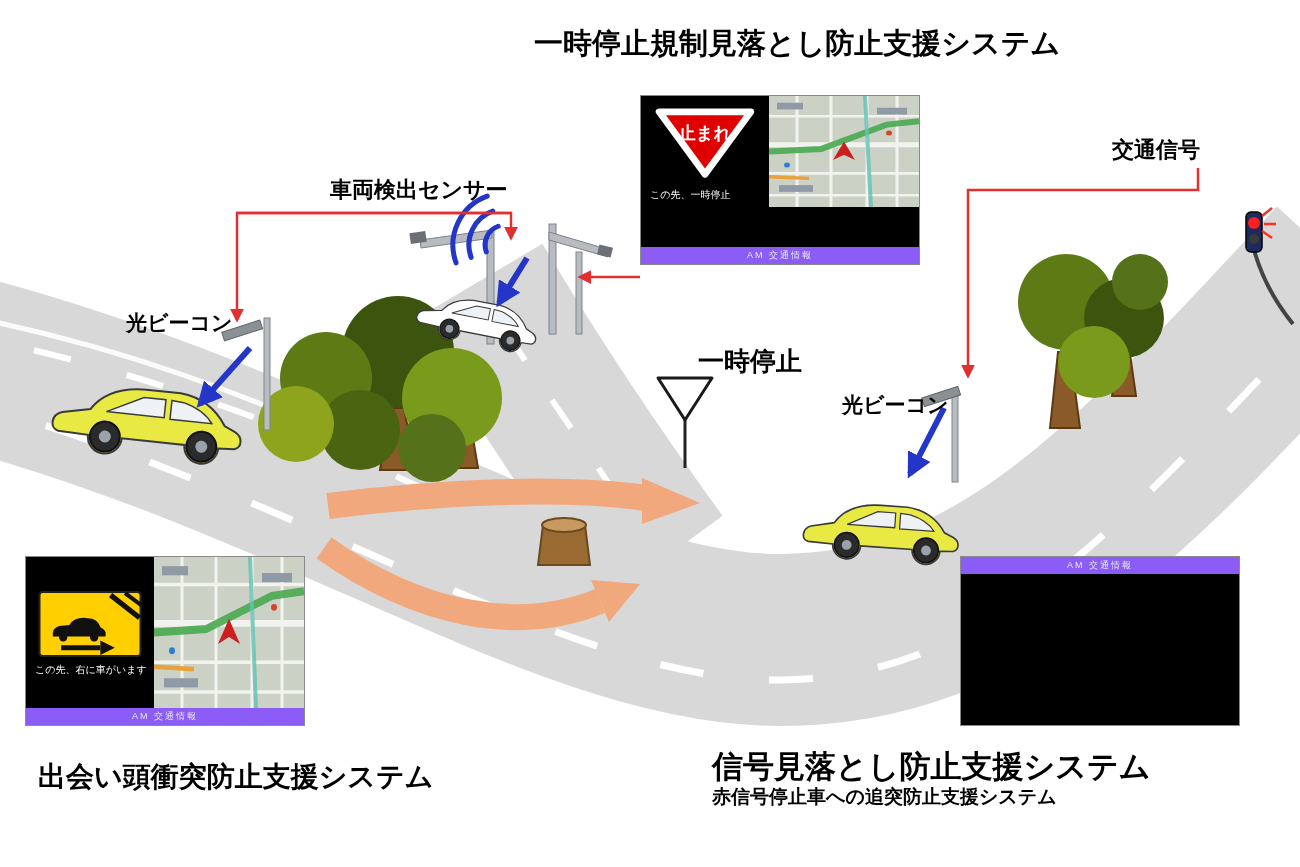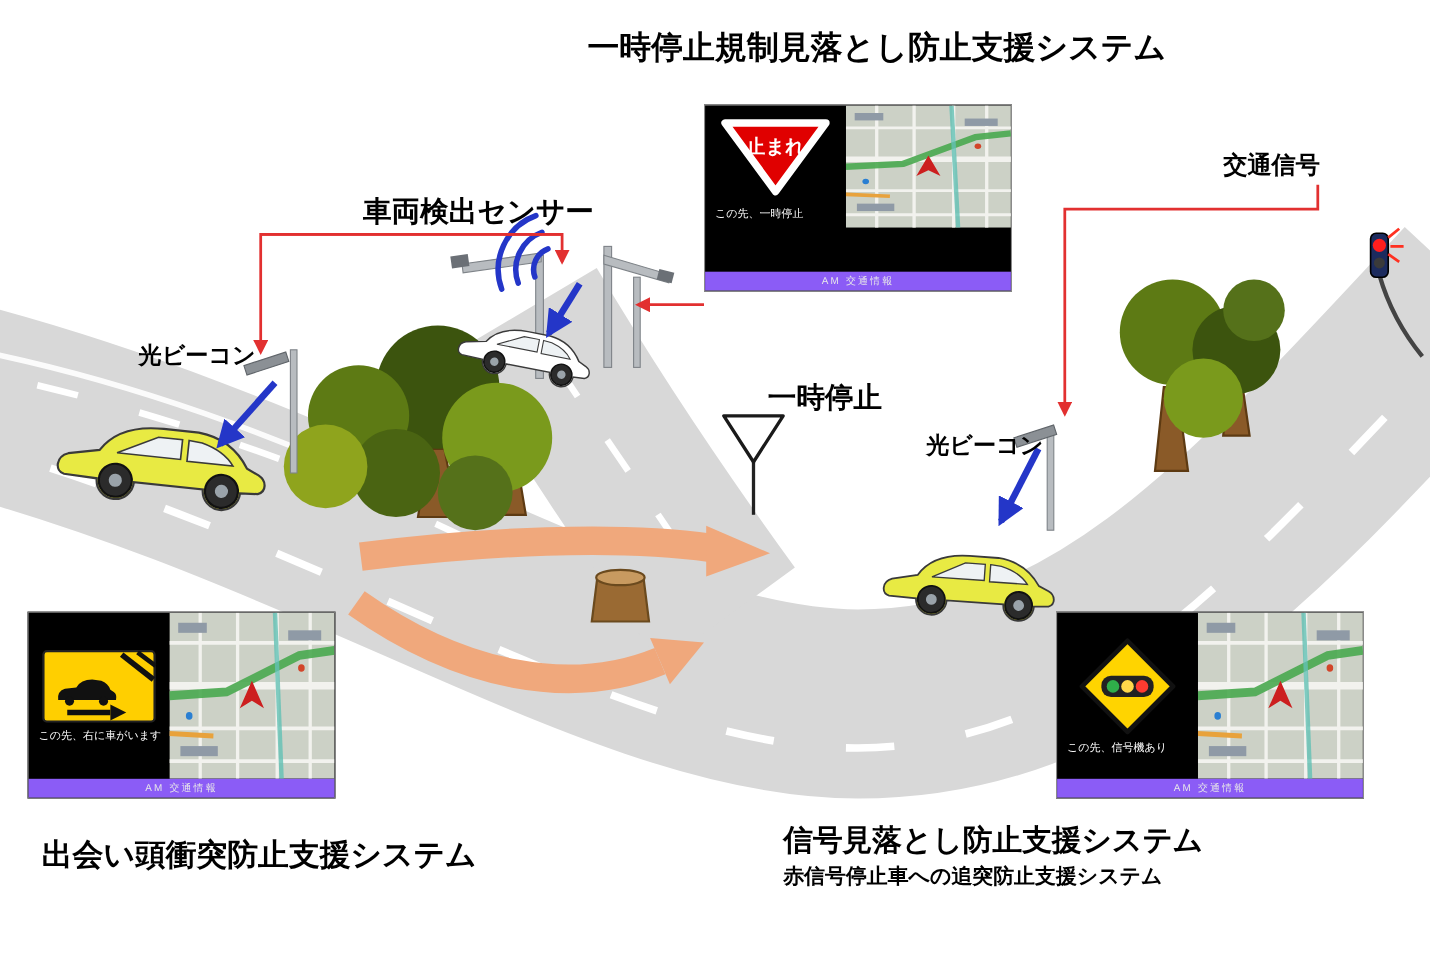--- a/index.html
+++ b/index.html
@@ -3,27 +3,27 @@
 <meta charset="utf-8">
 <style>
   html,body { margin:0; padding:0; background:#ffffff; }
   #stage {
     position:relative; width:1300px; height:867px; background:#ffffff;
     overflow:hidden; font-family:"Liberation Sans", sans-serif;
   }
   #scene { position:absolute; left:0; top:0; width:1300px; height:867px; }
   .lbl { position:absolute; font-weight:bold; color:#000; white-space:nowrap; }
   #title          { left:534px;  top:24px;  font-size:29px; }
-  #lbl-sensor     { left:330px;  top:175px; font-size:26px; }
+  #lbl-sensor     { left:330px;  top:175px; font-size:22px; }
   #lbl-beacon-l   { left:126px;  top:309px; font-size:21px; }
   #lbl-stop       { left:698px;  top:344px; font-size:26px; }
   #lbl-beacon-r   { left:842px;  top:391px; font-size:21px; }
   #lbl-signal     { left:1112px; top:135px; font-size:22px; }
   #cap-left       { left:38px;   top:758px; font-size:28px; }
-  #cap-r1         { left:712px;  top:746px; font-size:27px; }
+  #cap-r1         { left:712px;  top:746px; font-size:31px; }
   #cap-r2         { left:712px;  top:784px; font-size:19px; }
 
   .navscreen {
     position:absolute; width:280px; height:170px; background:#000;
     border:1px solid #8a8a8a; box-sizing:border-box;
     display:flex; flex-direction:column;
   }
   #screen-stop      { left:640px; top:95px;gap:40px; }
   #screen-collision { left:25px;  top:556px;text-align:right; }
   #screen-signal    { left:960px; top:556px; }
@@ -240,33 +240,16 @@
       <div class="ns-map">
         <svg viewBox="0 0 150 132" preserveAspectRatio="none">
             <use href="#navmap"></use>
           </svg>
       </div>
     </div>
     <div class="ns-bar">AM 交通情報</div>
   </div>
 
   <div class="navscreen" id="screen-signal">
-    <div class="ns-main">
-      <div class="ns-left">
-        <svg width="88" height="88" viewBox="0 0 100 100">
-          <polygon points="50,3 97,50 50,97 3,50" fill="#ffd400" stroke="#111" stroke-width="5" stroke-linejoin="round"></polygon>
-          <rect x="23" y="39" width="54" height="22" rx="10" fill="#222"></rect>
-          <circle cx="35" cy="50" r="6.5" fill="#2fae4a"></circle>
-          <circle cx="50" cy="50" r="6.5" fill="#ffd84a"></circle>
-          <circle cx="65" cy="50" r="6.5" fill="#ff3b30"></circle>
-        </svg>
-        <div class="ns-caption">この先、信号機あり</div>
-      </div>
-      <div class="ns-map">
-        <svg viewBox="0 0 150 132" preserveAspectRatio="none">
-            <use href="#navmap"></use>
-          </svg>
-      </div>
-    </div>
     <div class="ns-bar">AM 交通情報</div>
   </div>
 
 </div>
 
 </body></html>

